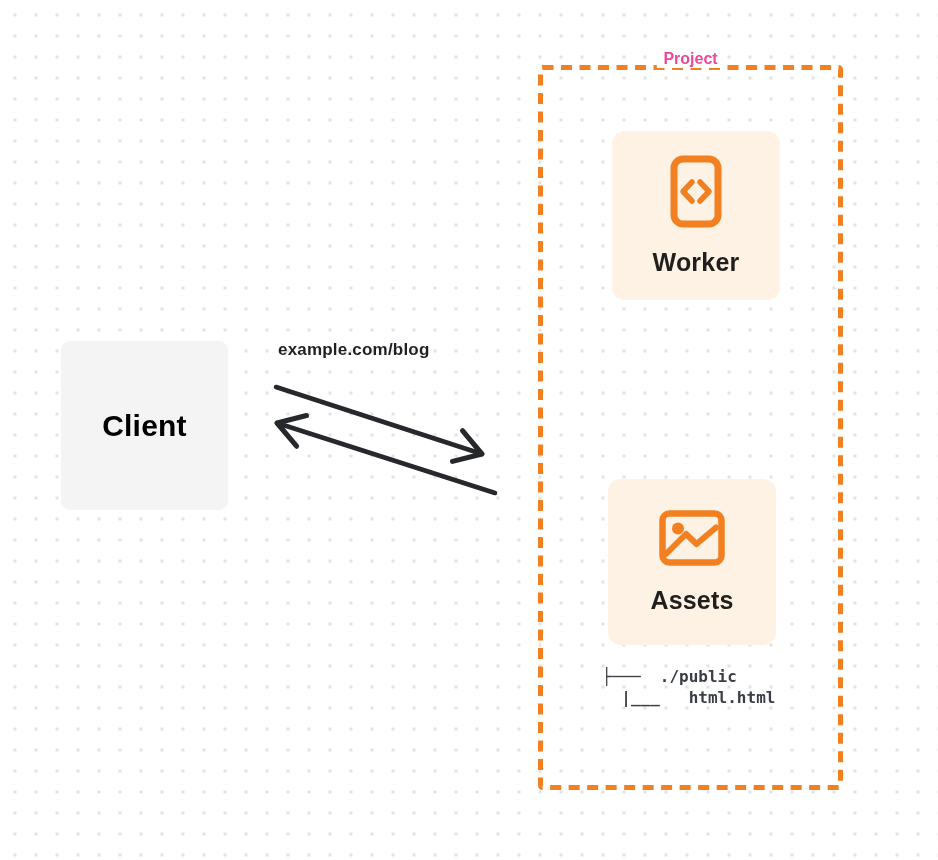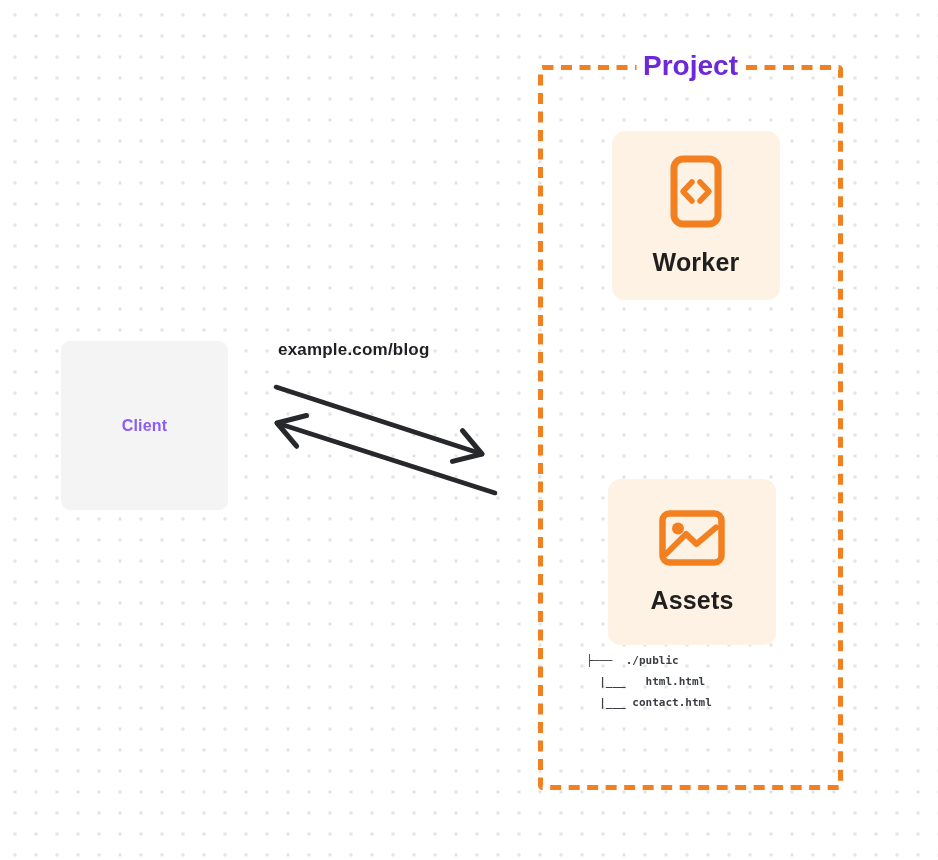--- a/index.html
+++ b/index.html
@@ -13,55 +13,55 @@
     font-family:"Liberation Sans",sans-serif;
     overflow:hidden;
   }
   
   .client-box{
     position:absolute;left:61px;top:341px;width:167px;height:169px;
     background:#f4f4f5;border-radius:9px;
     display:flex;align-items:center;justify-content:center;
   }
   .client-box .label{
-    font-size:16px;font-weight:bold;color:#8b5cf6;letter-spacing:.2px;
+    font-size:30px;font-weight:bold;color:#000000;letter-spacing:.2px;
   }
   
   .request-label{
     position:absolute;left:278px;top:340px;
     font-size:17px;font-weight:bold;color:#1f2024;letter-spacing:.2px;text-align:center;
   }
   
   .arrows{position:absolute;left:0;top:0;pointer-events:none;}
   
   .project-box{position:absolute;left:538px;top:65px;width:305px;height:725px;}
   .project-box svg{position:absolute;left:0;top:0;}
   .project-label{
     position:absolute;top:-15px;left:50%;transform:translateX(-50%);
     background:#ffffff;padding:0 7px;
-    font-size:28px;font-weight:bold;color:#6d28d9;white-space:nowrap;
+    font-size:16px;font-weight:bold;color:#ec4899;white-space:nowrap;
   }
   
   .card{
     position:absolute;background:#fdf2e4;border-radius:13px;
     display:flex;flex-direction:column;align-items:center;justify-content:center;
   }
   .card-worker{left:612px;top:131px;width:168px;height:169px;}
   .card-assets{left:608px;top:479px;width:168px;height:166px;}
   .card .icon{display:block;}
   .card .card-label{
     font-size:25px;font-weight:bold;color:#201f1e;letter-spacing:.2px;
   }
   .card-worker .card-label{margin-top:20px;}
   .card-assets .card-label{margin-top:20px;}
   
   .tree{
-    position:absolute;left:586px;top:650px;margin:0;
+    position:absolute;left:586px;top:650px;margin:16px;
     font-family:"DejaVu Sans Mono",monospace;
-    font-size:11px;line-height:21px;font-weight:600;
+    font-size:16px;line-height:21px;font-weight:600;
     color:#3b3e44;white-space:pre;
   }
   .tree span{display:block;}
 </style>
 </head>
 <body>
 
 <div class="stage">
 
   <div class="client-box">
@@ -98,15 +98,15 @@
 
   <div class="card card-assets">
     <svg class="icon" width="66" height="56" viewBox="0 0 66 56">
       <rect x="3.5" y="3.5" width="59" height="49" rx="7" fill="none" stroke="#f28021" stroke-width="6.5"></rect>
       <circle cx="19" cy="18.5" r="6" fill="#f28021"></circle>
       <path d="M7 44 L27 24 L37.5 34 L57 17.5" fill="none" stroke="#f28021" stroke-width="6" stroke-linecap="round" stroke-linejoin="round"></path>
     </svg>
     <div class="card-label">Assets</div>
   </div>
 
-  <pre class="tree"><span>├───  ./public</span><span>  |___   html.html</span><span>  |___ contact.html</span></pre>
+  <pre class="tree"><span>├───  ./public</span><span>  |___   html.html</span></pre>
 
 </div>
 
 </body></html>

